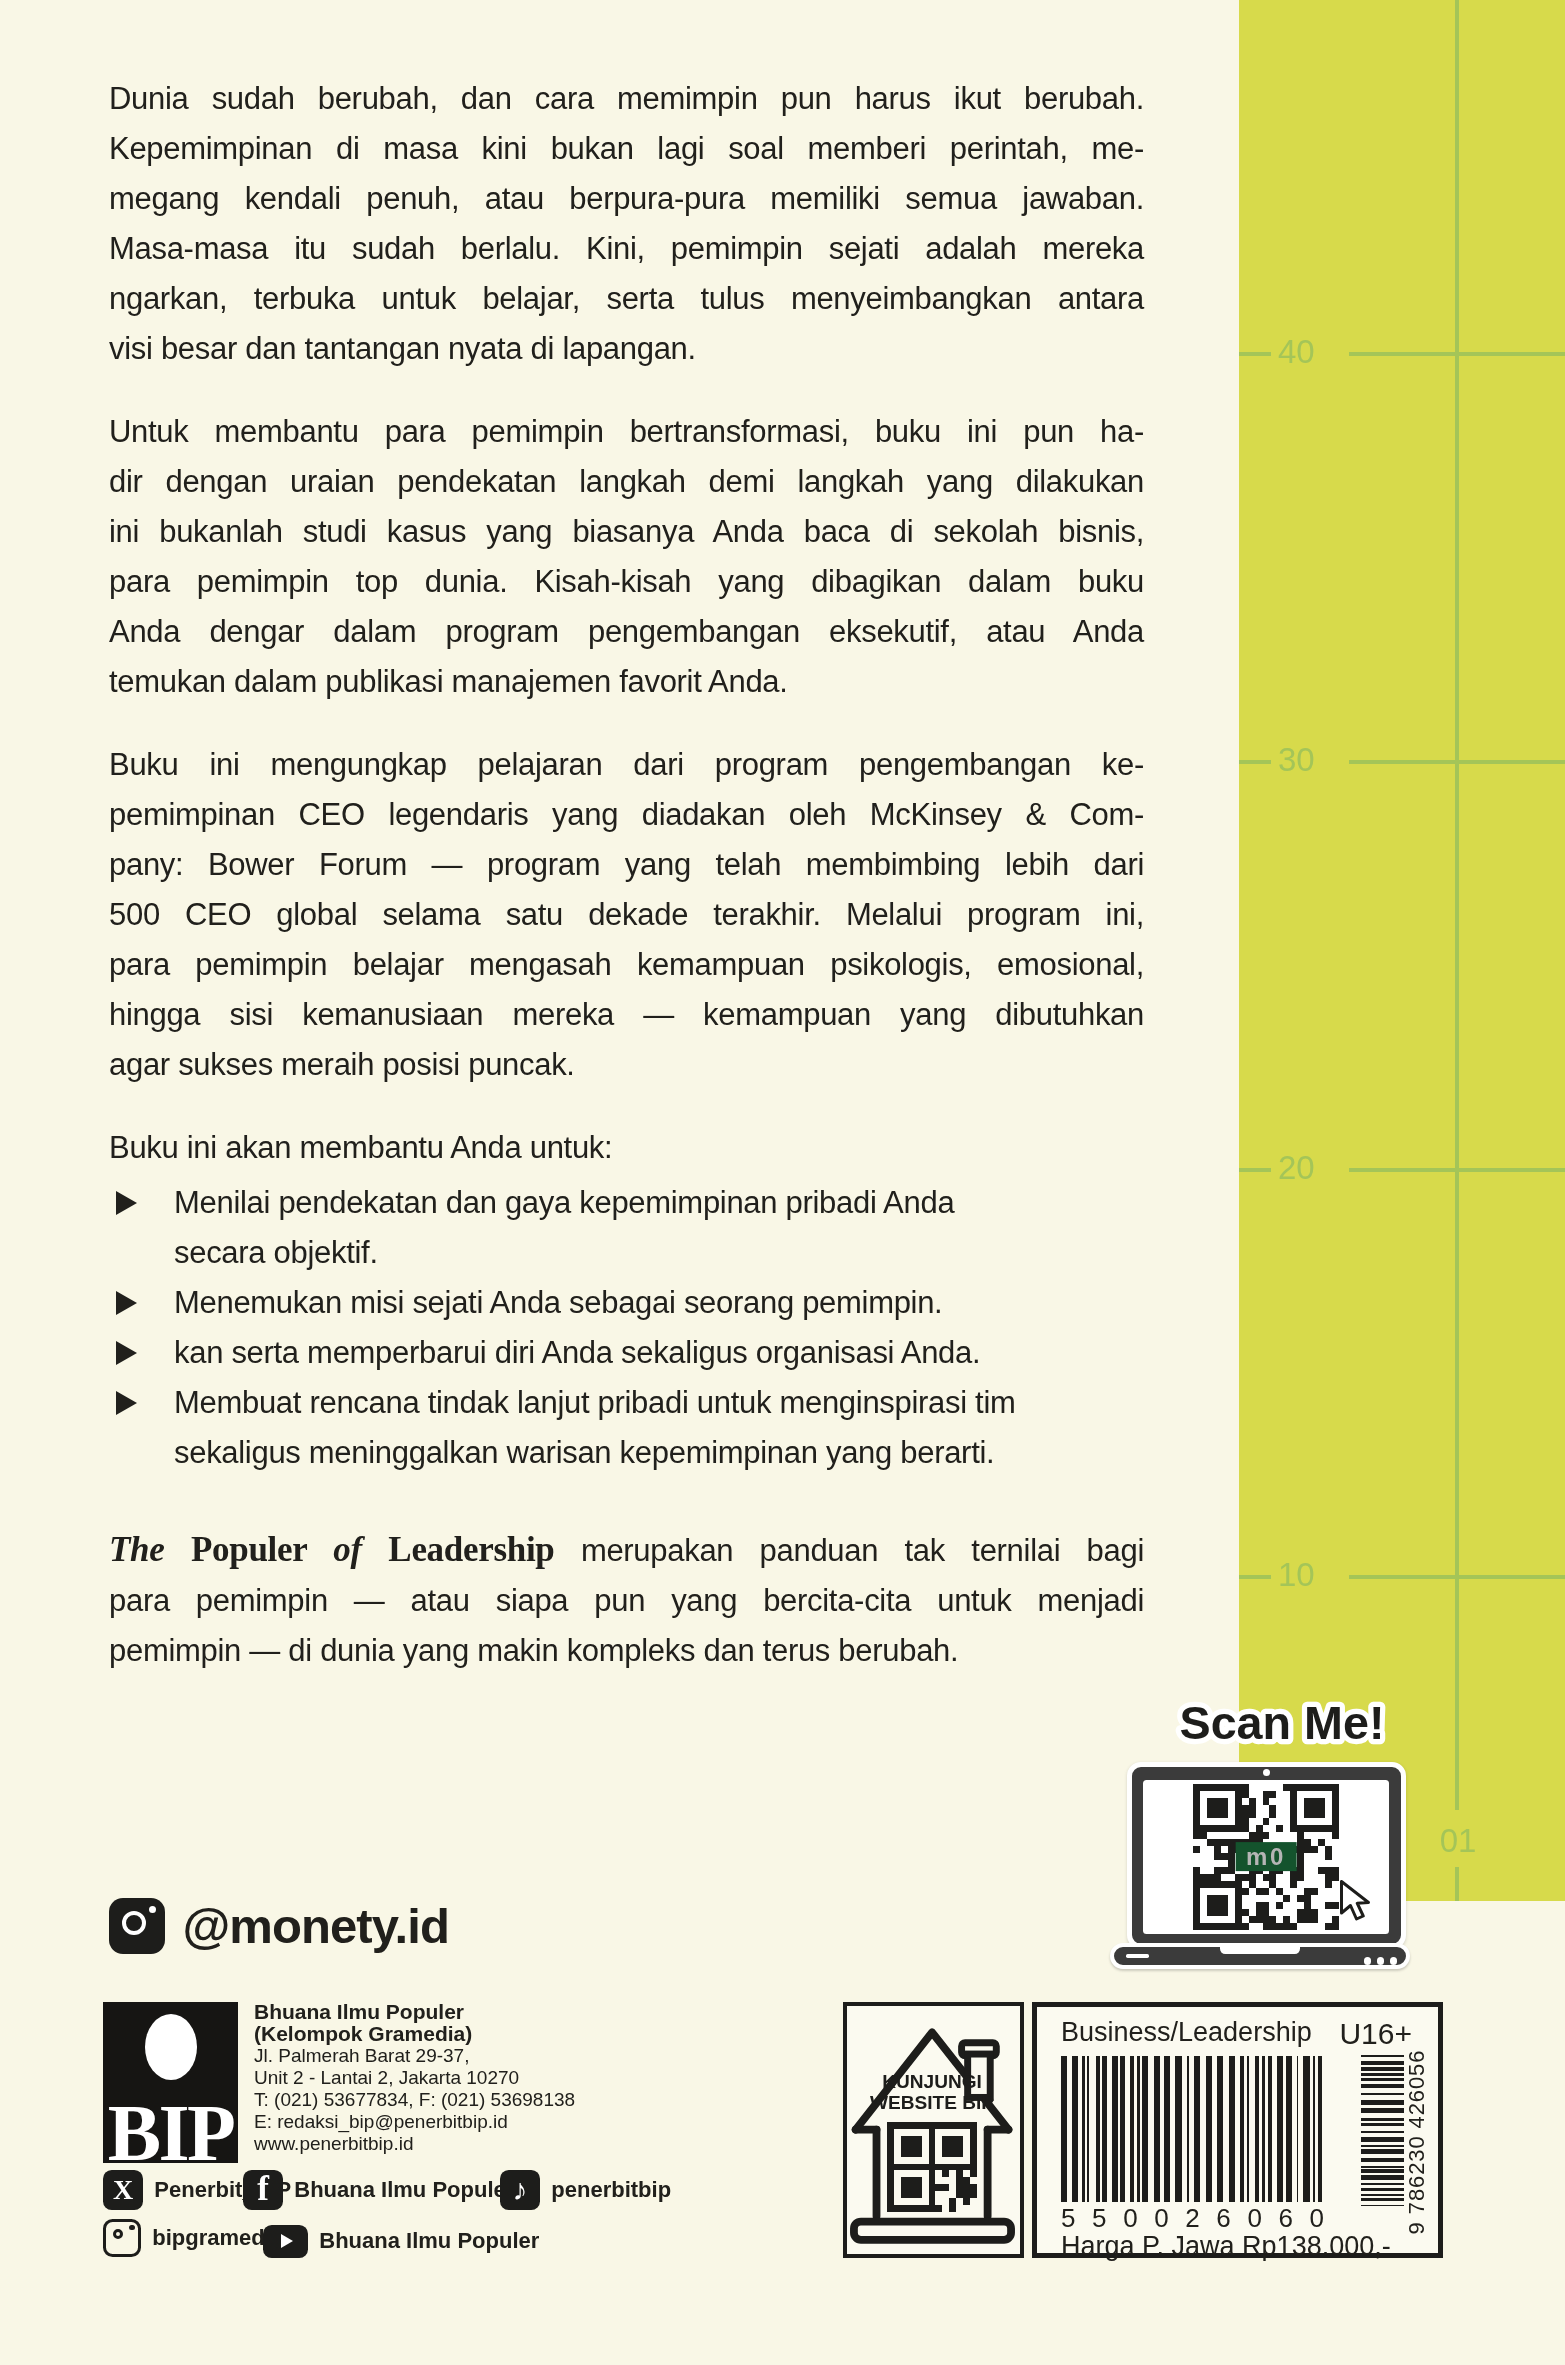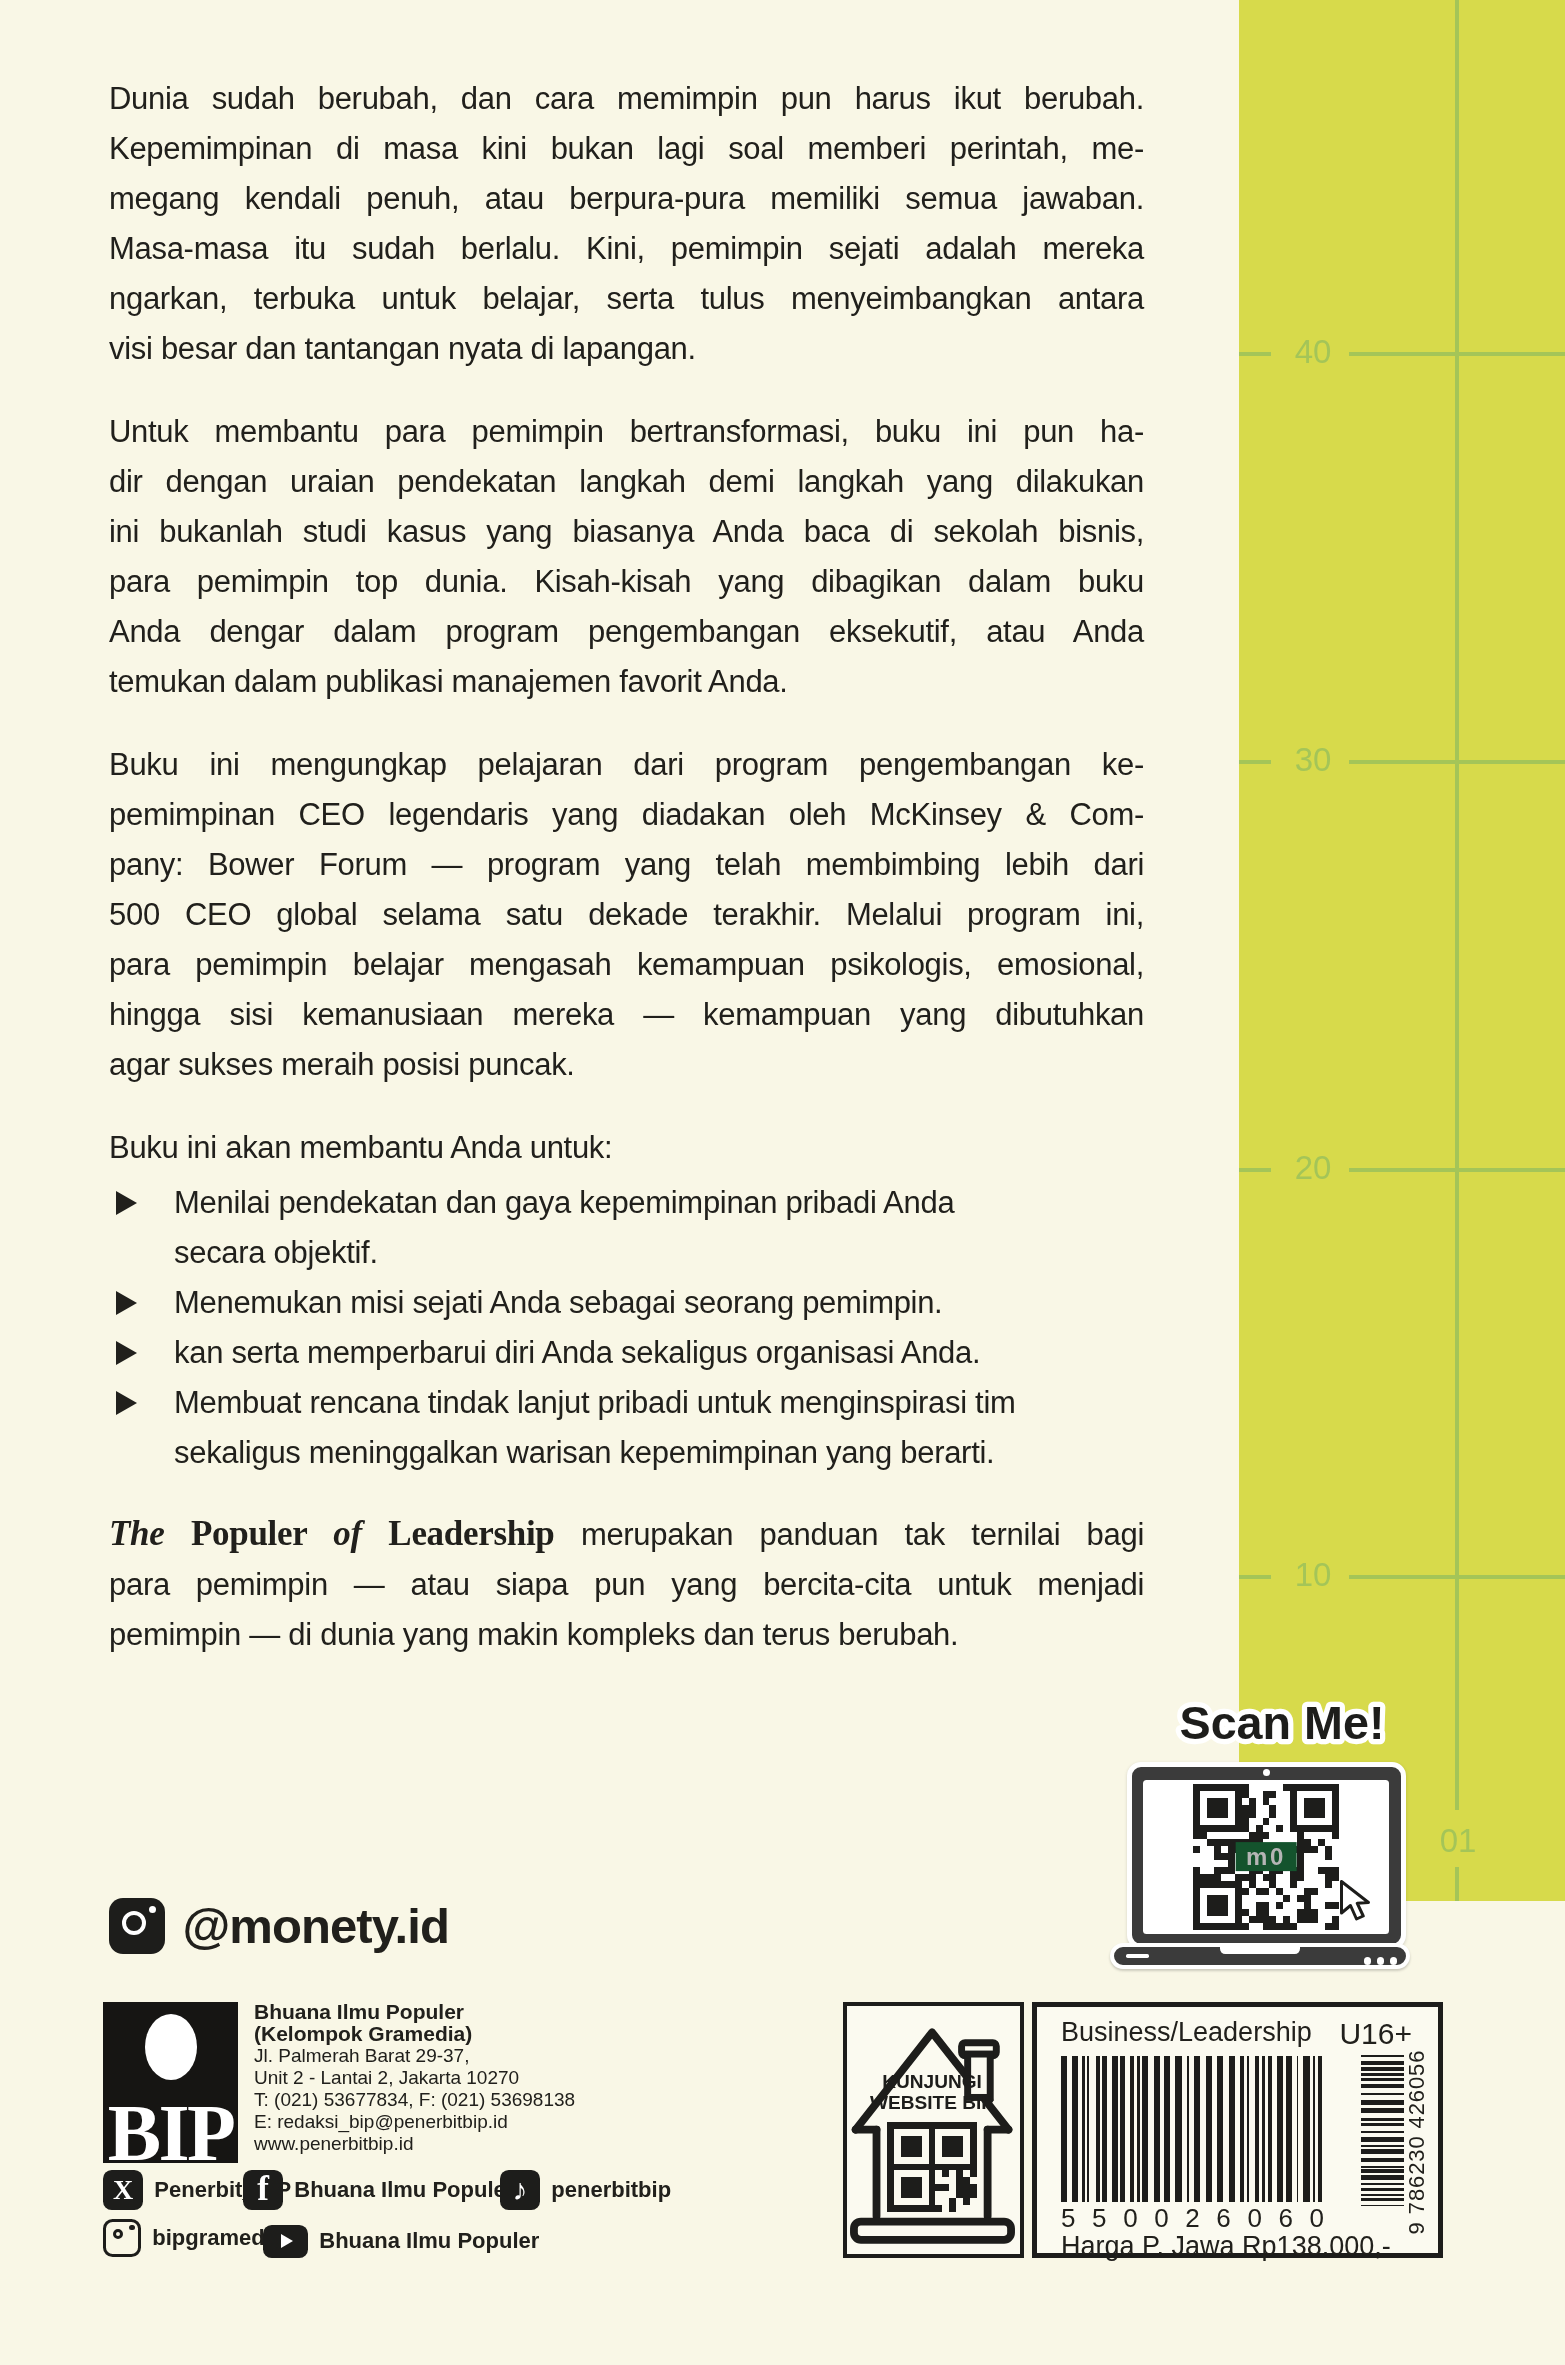--- a/index.html
+++ b/index.html
@@ -12,33 +12,33 @@
 
   
   .strip{position:absolute;left:1239px;top:0;width:327px;height:1901px;background:var(--strip)}
   .vline{position:absolute;left:216px;width:4.3px;background:var(--mark)}
   .v1{top:0;height:1810px}.v2{top:1867px;height:34px}
   .mark{position:absolute;left:0;width:100%;height:4.3px}
   .m0{top:352px}.m1{top:760px}.m2{top:1168px}.m3{top:1575px}
   .mark .d{position:absolute;top:0;height:4.3px;background:var(--mark)}
   .mark .d1{left:0;width:32px}
   .mark .d2{left:110px;right:0}
-  .mark .num{position:absolute;left:39px;top:-19px;width:70px;text-align:center;
+  .mark .num{position:absolute;left:39px;top:-19px;width:70px;text-align:left;
              font-size:33px;color:var(--mark);font-weight:normal}
   .corner{position:absolute;left:198px;top:1822px;width:42px;text-align:center;
           font-size:33px;color:var(--mark)}
 
   
   .copy{position:absolute;left:109px;top:74px;width:1035px;font-size:31px;letter-spacing:-0.3px}
   .line{display:block;line-height:50px;white-space:nowrap}
   .justify .line{text-align:justify;text-align-last:justify}
   .justify .line.last{text-align-last:left}
   .para{margin-bottom:33px}
   .intro{line-height:50px;margin-bottom:5.2px;white-space:nowrap}
-  .bullets{margin-bottom:31px}
+  .bullets{margin-bottom:47px}
   .bullet{position:relative}
   .bullet .btext{margin-left:65px}
   .tri{position:absolute;left:7px;top:13px;width:0;height:0;
        border-left:21px solid var(--ink);border-top:12px solid transparent;border-bottom:12px solid transparent}
   .closing .ttl{font-family:"Liberation Serif",serif;font-weight:bold;font-size:35px}
   .closing .ttl.i{font-style:italic}
 
   
   .scanme{position:absolute;left:1156px;top:1694px}
   .laptop{position:absolute;left:1110px;top:1758px;width:300px;height:213px}

